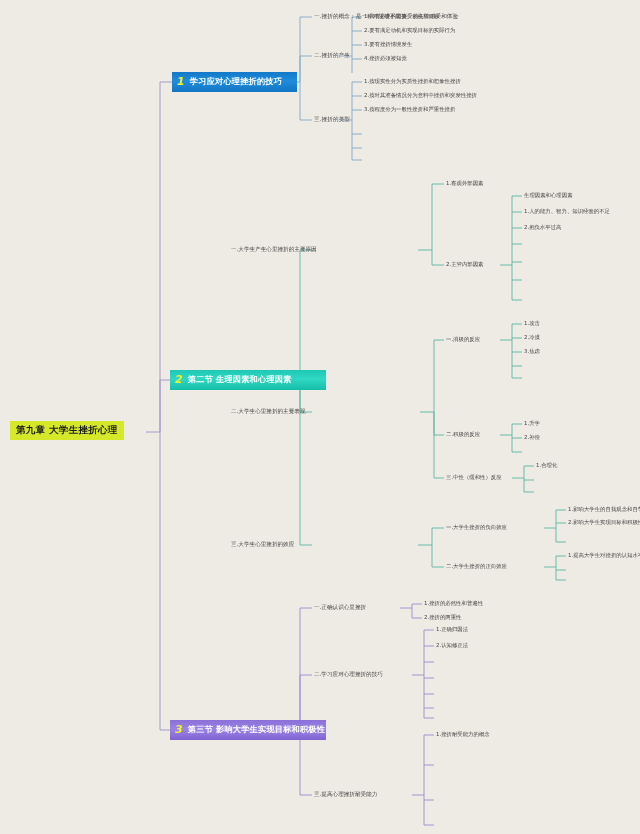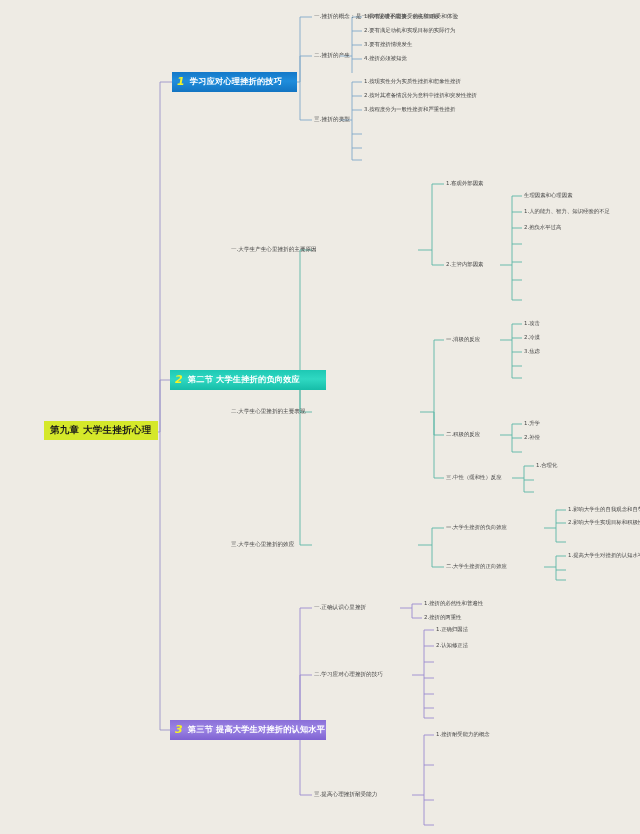--- a/index.html
+++ b/index.html
@@ -16,21 +16,20 @@
   .node{position:absolute;white-space:nowrap;line-height:1;}
 
   
   .root{
     left:10px;top:421px;
     background:#d5e82a;
     color:#1a1a1a;
     font-size:9.5px;font-weight:bold;
     padding:4px 6px 5px 6px;
     letter-spacing:.3px;
-    margin-left:34px;
   }
 
   
   .sec{
     color:#ffffff;font-size:8.2px;font-weight:bold;
     padding:4px 8px 5px 5px;
     display:flex;align-items:center;gap:4px;
     letter-spacing:.2px;
   }
   .sec .num{
@@ -214,21 +213,21 @@
   <div class="node t3" style="left:364px;top:14px;">1.具有必要的需要、动机和目标</div>
   <div class="node t3" style="left:364px;top:28px;">2.要有满足动机和实现目标的实际行为</div>
   <div class="node t3" style="left:364px;top:42px;">3.要有挫折情境发生</div>
   <div class="node t3" style="left:364px;top:56px;">4.挫折必须被知觉</div>
   <div class="node t3" style="left:364px;top:79px;">1.按现实性分为实质性挫折和想象性挫折</div>
   <div class="node t3" style="left:364px;top:93px;">2.按对其准备情况分为意料中挫折和突发性挫折</div>
   <div class="node t3" style="left:364px;top:107px;">3.按程度分为一般性挫折和严重性挫折</div>
 
   <div class="node sec sec2">
     <span class="num">2</span>
-    <span>第二节 大学生挫折的负向效应</span>
+    <span>第二节 生理因素和心理因素</span>
   </div>
   <div class="node t2" style="left:231px;top:247px;">一.大学生产生心里挫折的主要原因</div>
   <div class="node t2" style="left:231px;top:409px;">二.大学生心里挫折的主要表现</div>
   <div class="node t2" style="left:231px;top:542px;">三.大学生心里挫折的效应</div>
 
   <div class="node t3" style="left:446px;top:181px;">1.客观外部因素</div>
   <div class="node t3" style="left:446px;top:262px;">2.主管内部因素</div>
   <div class="node t3" style="left:524px;top:193px;">生理因素和心理因素</div>
   <div class="node t3" style="left:524px;top:209px;">1.人的能力、智力、知识经验的不足</div>
   <div class="node t3" style="left:524px;top:225px;">2.抱负水平过高</div>
@@ -244,21 +243,21 @@
   <div class="node t3" style="left:536px;top:463px;">1.合理化</div>
 
   <div class="node t3" style="left:446px;top:525px;">一.大学生挫折的负向效应</div>
   <div class="node t3" style="left:446px;top:564px;">二.大学生挫折的正向效应</div>
   <div class="node t3" style="left:568px;top:507px;">1.影响大学生的自我观念和自尊</div>
   <div class="node t3" style="left:568px;top:520px;">2.影响大学生实现目标和积极性</div>
   <div class="node t3" style="left:568px;top:553px;">1.提高大学生对挫折的认知水平</div>
 
   <div class="node sec sec3">
     <span class="num">3</span>
-    <span>第三节 提高大学生对挫折的认知水平</span>
+    <span>第三节 影响大学生实现目标和积极性</span>
   </div>
   <div class="node t2" style="left:314px;top:605px;">一.正确认识心里挫折</div>
   <div class="node t2" style="left:314px;top:672px;">二.学习应对心理挫折的技巧</div>
   <div class="node t2" style="left:314px;top:792px;">三.提高心理挫折耐受能力</div>
   <div class="node t3" style="left:424px;top:601px;">1.挫折的必然性和普遍性</div>
   <div class="node t3" style="left:424px;top:615px;">2.挫折的两重性</div>
   <div class="node t3" style="left:436px;top:627px;">1.正确归因法</div>
   <div class="node t3" style="left:436px;top:643px;">2.认知修正法</div>
   <div class="node t3" style="left:436px;top:732px;">1.挫折耐受能力的概念</div>
 

